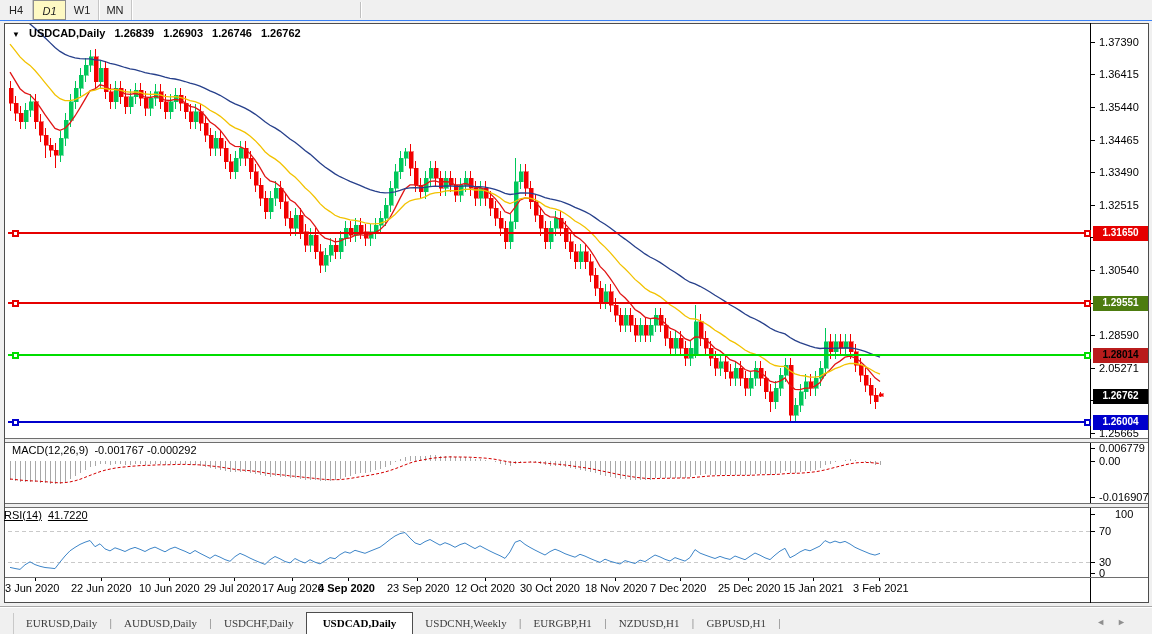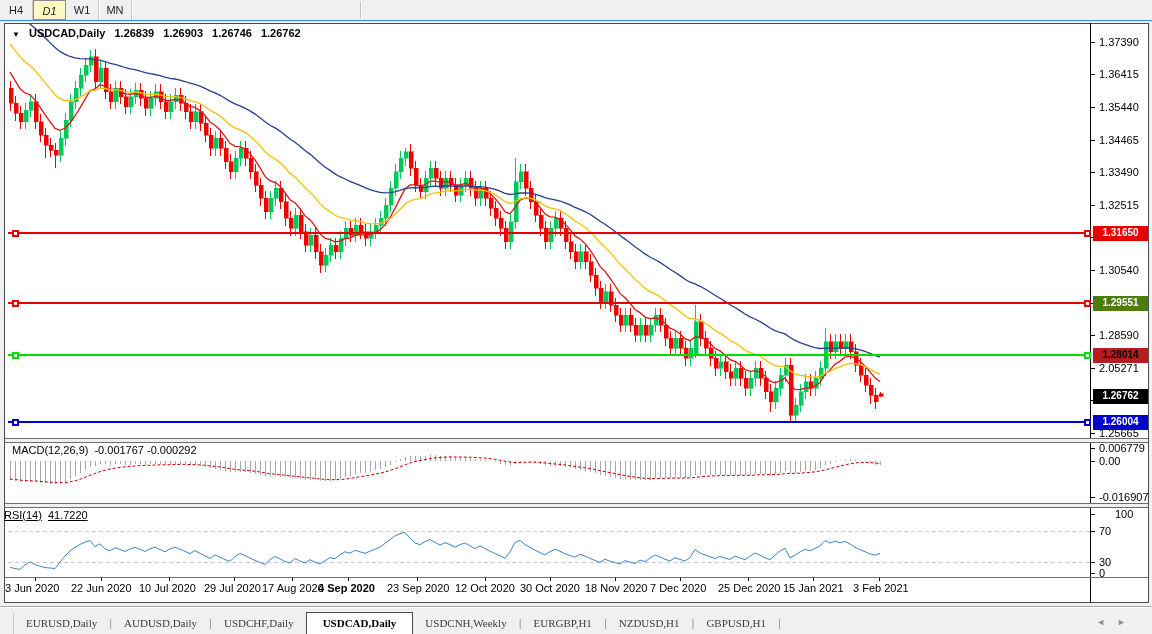--- a/index.html
+++ b/index.html
@@ -703,21 +703,21 @@
 <div class="ylab" style="left: 1099px; top: 427px;">1.25665</div>
 <div class="ylab" style="left: 1099px; top: 442px;">0.006779</div>
 <div class="ylab" style="left: 1099px; top: 455px;">0.00</div>
 <div class="ylab" style="left: 1099px; top: 491px;">-0.016907</div>
 <div class="ylab" style="left: 1099px; top: 508px; margin-left: 16px;">100</div>
 <div class="ylab" style="left: 1099px; top: 525px;">70</div>
 <div class="ylab" style="left: 1099px; top: 556px;">30</div>
 <div class="ylab" style="left: 1099px; top: 567px;">0</div>
 <div class="datelab" style="left: 5px;">3 Jun 2020</div>
 <div class="datelab" style="left: 71px;">22 Jun 2020</div>
-<div class="datelab" style="left: 139px;">10 Jul 2020</div>
+<div class="datelab" style="left: 139px;">10 Jun 2020</div>
 <div class="datelab" style="left: 204px;">29 Jul 2020</div>
 <div class="datelab" style="left: 262px; text-align: center;">17 Aug 2020</div>
 <div class="datelab" style="left: 318px; font-weight: bold;">4 Sep 2020</div>
 <div class="datelab" style="left: 387px;">23 Sep 2020</div>
 <div class="datelab" style="left: 455px;">12 Oct 2020</div>
 <div class="datelab" style="left: 520px;">30 Oct 2020</div>
 <div class="datelab" style="left: 585px;">18 Nov 2020</div>
 <div class="datelab" style="left: 650px;">7 Dec 2020</div>
 <div class="datelab" style="left: 718px;">25 Dec 2020</div>
 <div class="datelab" style="left: 783px;">15 Jan 2021</div>

